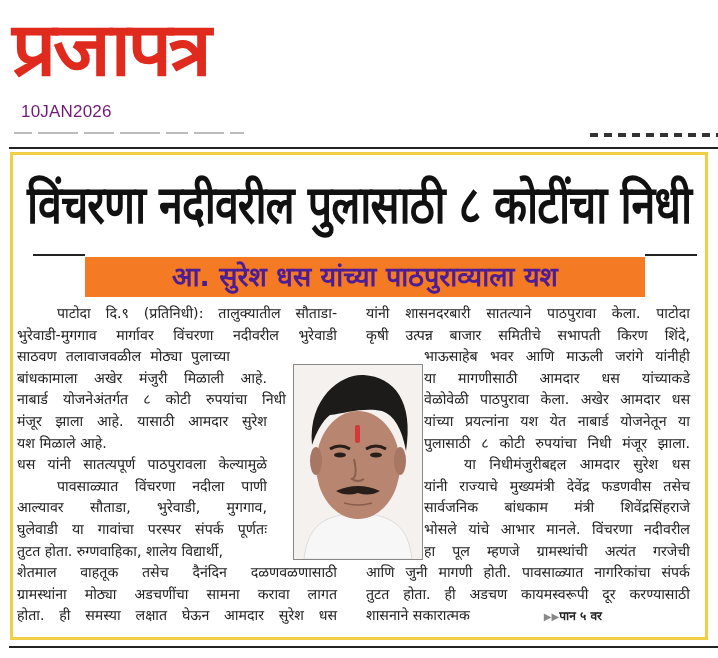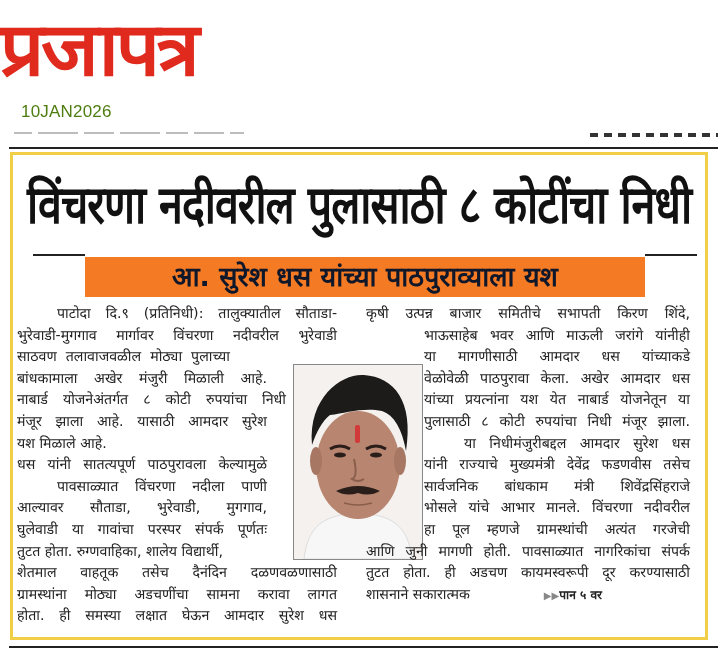--- a/index.html
+++ b/index.html
@@ -1,35 +1,35 @@
 <!DOCTYPE html>
 <html><head>
 <meta charset="utf-8">
 <style>
   html, body { margin:0; padding:0; background:#ffffff; }
   body { width:718px; height:658px; position:relative; overflow:hidden; font-family:"DejaVu Sans", sans-serif; color:#1a1a1a; }
 
-  .masthead { position:absolute; left:0; top:12px; width:296px; height:76px;text-decoration:underline; }
+  .masthead { position:absolute; left:12px; top:12px; width:296px; height:76px;text-decoration:underline; }
   .masthead-text { position:absolute; left:0; top:-6px; font-family:"DejaVu Sans", sans-serif; font-weight:bold; font-size:74px; line-height:86px; color:#e02a1e; letter-spacing:-3px; transform:scaleX(1.05); transform-origin:left top; white-space:nowrap; }
 
-  .date { position:absolute; left:21px; top:102px; font-family:"Liberation Sans", sans-serif; font-size:17px; color:#4d7c0f; letter-spacing:0.2px; }
+  .date { position:absolute; left:21px; top:102px; font-family:"Liberation Sans", sans-serif; font-size:17px; color:#701a75; letter-spacing:0.2px; }
 
   .faint-line { position:absolute; left:14px; top:130px; width:340px; height:6px; display:flex; gap:6px; align-items:center; }
   .faint-line span { display:block; height:2px; background:#bdbdbd; }
   .dash-row { position:absolute; left:590px; top:133px; width:128px; height:4px; background:repeating-linear-gradient(90deg,#333 0 8px,transparent 8px 14px); }
   .rule-top { position:absolute; left:9px; top:147px; width:709px; height:2px; background:#222; }
 
   .frame { position:absolute; left:10px; top:152px; width:698px; height:488px; border:3px solid #f0cf47; box-sizing:border-box; background:#fff; }
 
   .headline { position:absolute; left:0; top:14px; width:100%; text-align:center; font-family:"DejaVu Sans", sans-serif; font-weight:bold; font-size:43px; line-height:58px; color:#111; letter-spacing:-1px; transform:scaleY(1.22); transform-origin:center top; white-space:nowrap; }
 
   .sub-rule { position:absolute; top:99px; height:1.5px; background:#222; }
   .sub-rule.left { left:20px; width:52px; }
   .sub-rule.right { left:632px; width:52px; }
-  .subhead { position:absolute; left:72px; top:102px; width:560px; height:40px; background:#f47a24; color:#0f172a; text-align:center; font-family:"DejaVu Sans", sans-serif; font-weight:bold; font-size:27px; line-height:40px; white-space:nowrap; }
+  .subhead { position:absolute; left:72px; top:102px; width:560px; height:40px; background:#f47a24; color:#4c1d95; text-align:center; font-family:"DejaVu Sans", sans-serif; font-weight:bold; font-size:27px; line-height:40px; white-space:nowrap; }
 
   .body-text { font-family:"DejaVu Sans", sans-serif; font-size:14.2px; line-height:21.6px; color:#222; text-align:justify; }
   .col-left { position:absolute; left:4px; top:148px; width:320px; }
   .col-right { position:absolute; left:353px; top:148px; width:324px; }
 
   .para { margin:0; text-indent:0; }
   .line { display:block; white-space:nowrap; text-align:justify; text-align-last:justify; }
   .line.last { text-align-last:left; }
 
   .photo { position:absolute; left:280px; top:209px; width:128px; height:194px; border:1px solid #888; background:#fafafa; overflow:hidden; }
@@ -103,20 +103,21 @@
       <ellipse cx="46" cy="90" rx="6" ry="2.5" fill="#2a1e1a"></ellipse>
       <ellipse cx="82" cy="90" rx="6" ry="2.5" fill="#2a1e1a"></ellipse>
       <path d="M60 94 Q64 112 58 114 Q64 118 70 114" stroke="#8a5e4c" stroke-width="2" fill="none"></path>
       <path d="M42 126 Q64 116 86 126 Q76 132 64 128 Q52 132 42 126 Z" fill="#2a1e1a"></path>
       <path d="M50 138 Q64 142 78 138" stroke="#8a5e4c" stroke-width="1.5" fill="none"></path>
     </svg>
   </div>
 
   <div class="col-right body-text">
     <div class="para">
+      <span class="line">यांनी शासनदरबारी सातत्याने पाठपुरावा केला. पाटोदा</span>
       <span class="line">कृषी उत्पन्न बाजार समितीचे सभापती किरण शिंदे,</span>
       <span class="line" style="padding-left:58px">भाऊसाहेब भवर आणि माऊली जरांगे यांनीही</span>
       <span class="line" style="padding-left:58px">या मागणीसाठी आमदार धस यांच्याकडे</span>
       <span class="line" style="padding-left:58px">वेळोवेळी पाठपुरावा केला. अखेर आमदार धस</span>
       <span class="line" style="padding-left:58px">यांच्या प्रयत्नांना यश येत नाबार्ड योजनेतून या</span>
       <span class="line" style="padding-left:58px">पुलासाठी ८ कोटी रुपयांचा निधी मंजूर झाला.</span>
     </div>
     <div class="para">
       <span class="line" style="padding-left:98px">या निधीमंजुरीबद्दल आमदार सुरेश धस</span>
       <span class="line" style="padding-left:58px">यांनी राज्याचे मुख्यमंत्री देवेंद्र फडणवीस तसेच</span>

